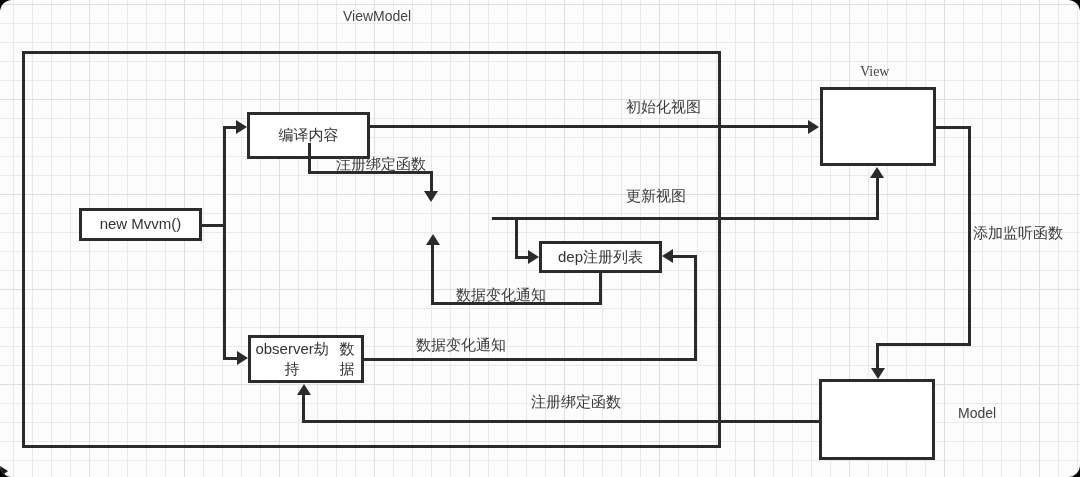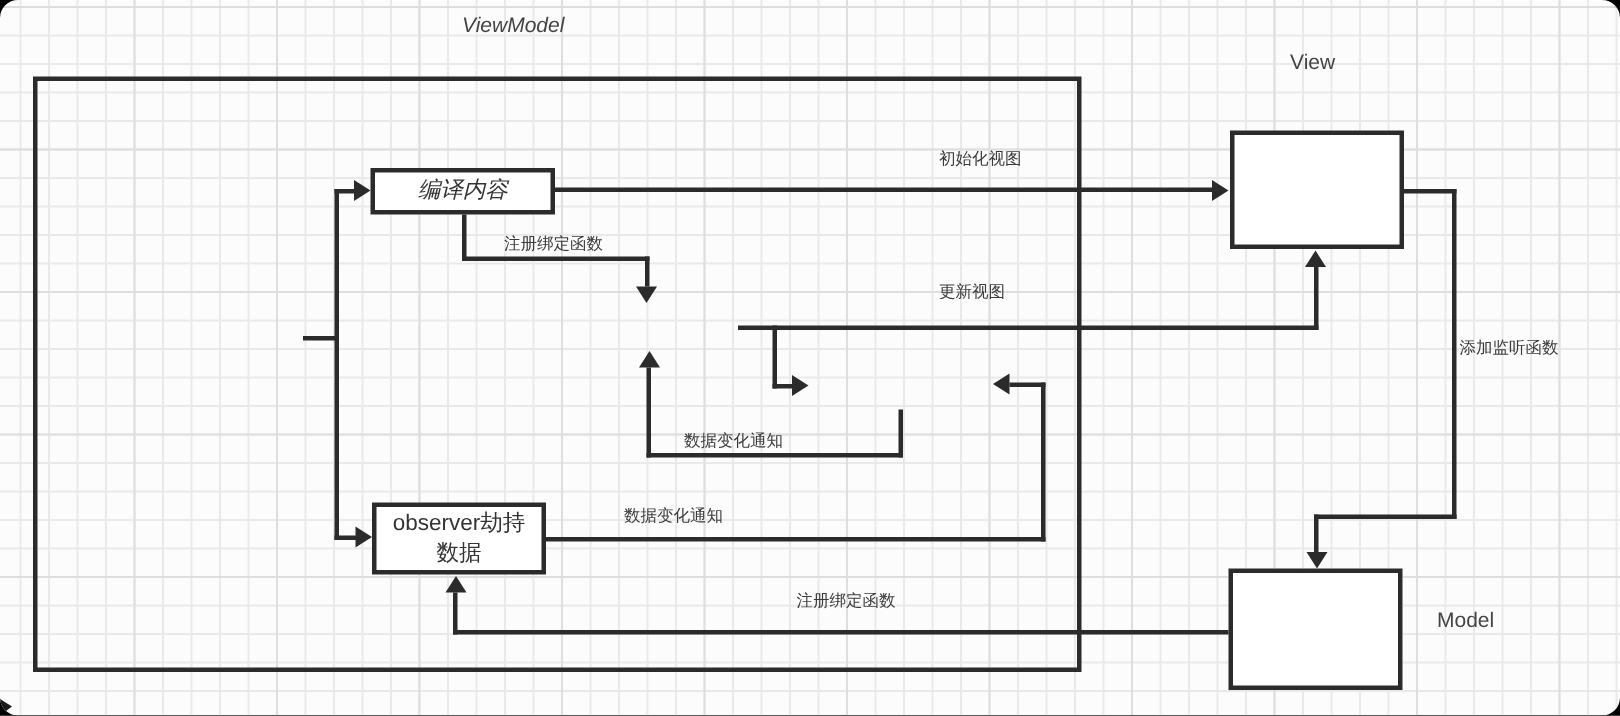--- a/index.html
+++ b/index.html
@@ -27,55 +27,61 @@
   }
   .box{
     position:absolute;background:#fff;border:3px solid var(--line);
     display:flex;align-items:center;justify-content:center;
     color:#333;font-size:15px;text-align:center;line-height:1.35;
   }
   .frame{
     position:absolute;background:transparent;border:3px solid var(--line);
   }
   .lbl{
-    position:absolute;color:var(--text);font-size:11px;white-space:nowrap;
+    position:absolute;color:var(--text);font-size:15px;white-space:nowrap;
   }
   .title{font-size:14px;color:#444;}
   .h,.v{position:absolute;background:var(--line);}
   .h{height:3px;}
   .v{width:3px;}
   .ar{position:absolute;width:0;height:0;}
   .ar-r{border-top:7px solid transparent;border-bottom:7px solid transparent;border-left:11px solid var(--line);}
   .ar-l{border-top:7px solid transparent;border-bottom:7px solid transparent;border-right:11px solid var(--line);}
   .ar-d{border-left:7px solid transparent;border-right:7px solid transparent;border-top:11px solid var(--line);}
   .ar-u{border-left:7px solid transparent;border-right:7px solid transparent;border-bottom:11px solid var(--line);}
   .artifact{position:absolute;width:0;height:0;}
 </style>
 </head>
 <body>
 
 <div id="canvas">
 
   <div class="frame" style="left:22px;top:51px;width:699px;height:397px;"></div>
-  <div class="lbl title" style="left:308px;top:8px;font-style:italic;">ViewModel</div>
+  <div class="lbl title" style="left:343px;top:8px;">ViewModel</div>
 
+  <div class="box" style="left:79px;top:208px;width:123px;height:33px;">
+    <span>new Mvvm()</span>
+  </div>
 
-  <div class="box" style="left:247px;top:112px;width:123px;height:31px;font-style:italic;">
+  <div class="box" style="left:247px;top:112px;width:123px;height:47px;">
     <span>编译内容</span>
   </div>
 
 
+  <div class="box" style="left:539px;top:241px;width:123px;height:32px;">
+    <span>dep注册列表</span>
+  </div>
 
-  <div class="box" style="left:248px;top:335px;width:116px;height:48px;flex-direction:column;">
+  <div class="box" style="left:248px;top:335px;width:116px;height:48px;flex-direction:row;">
     <span>observer劫持</span>
     <span>数据</span>
   </div>
 
   <div class="box" style="left:820px;top:87px;width:116px;height:79px;"></div>
-  <div class="lbl title" style="left:860px;top:33px;">View</div>
+  <div class="lbl title" style="left:860px;top:64px;font-family:Liberation Serif, serif;">View</div>
 
   <div class="box" style="left:819px;top:379px;width:116px;height:81px;"></div>
   <div class="lbl title" style="left:958px;top:405px;">Model</div>
 
   <div class="h" style="left:202px;top:224px;width:24px;"></div>
   <div class="v" style="left:223px;top:126px;height:234px;"></div>
   <div class="h" style="left:223px;top:126px;width:14px;"></div>
   <div class="ar ar-r" style="left:236px;top:120px;"></div>
   <div class="h" style="left:223px;top:357px;width:15px;"></div>
   <div class="ar ar-r" style="left:237px;top:351px;"></div>

